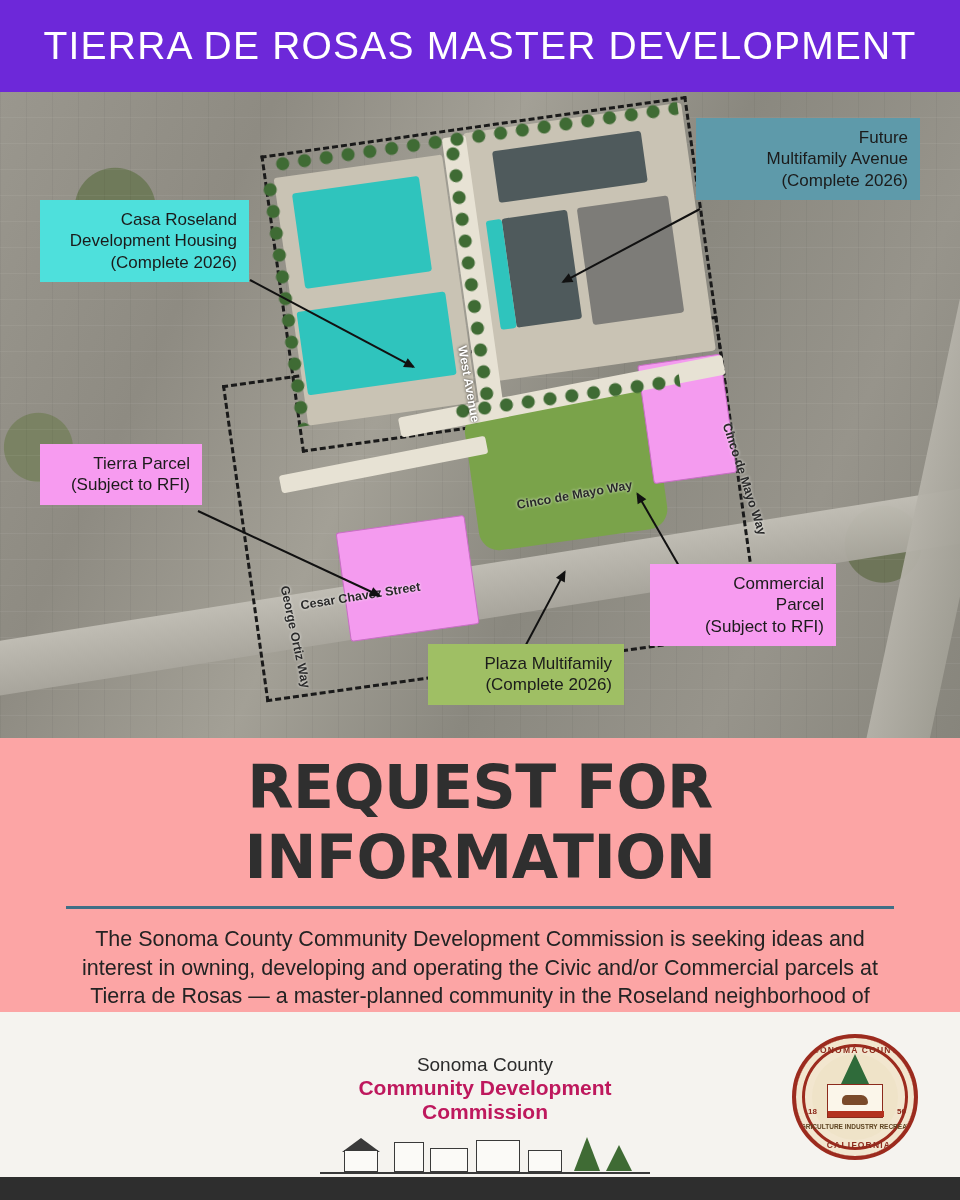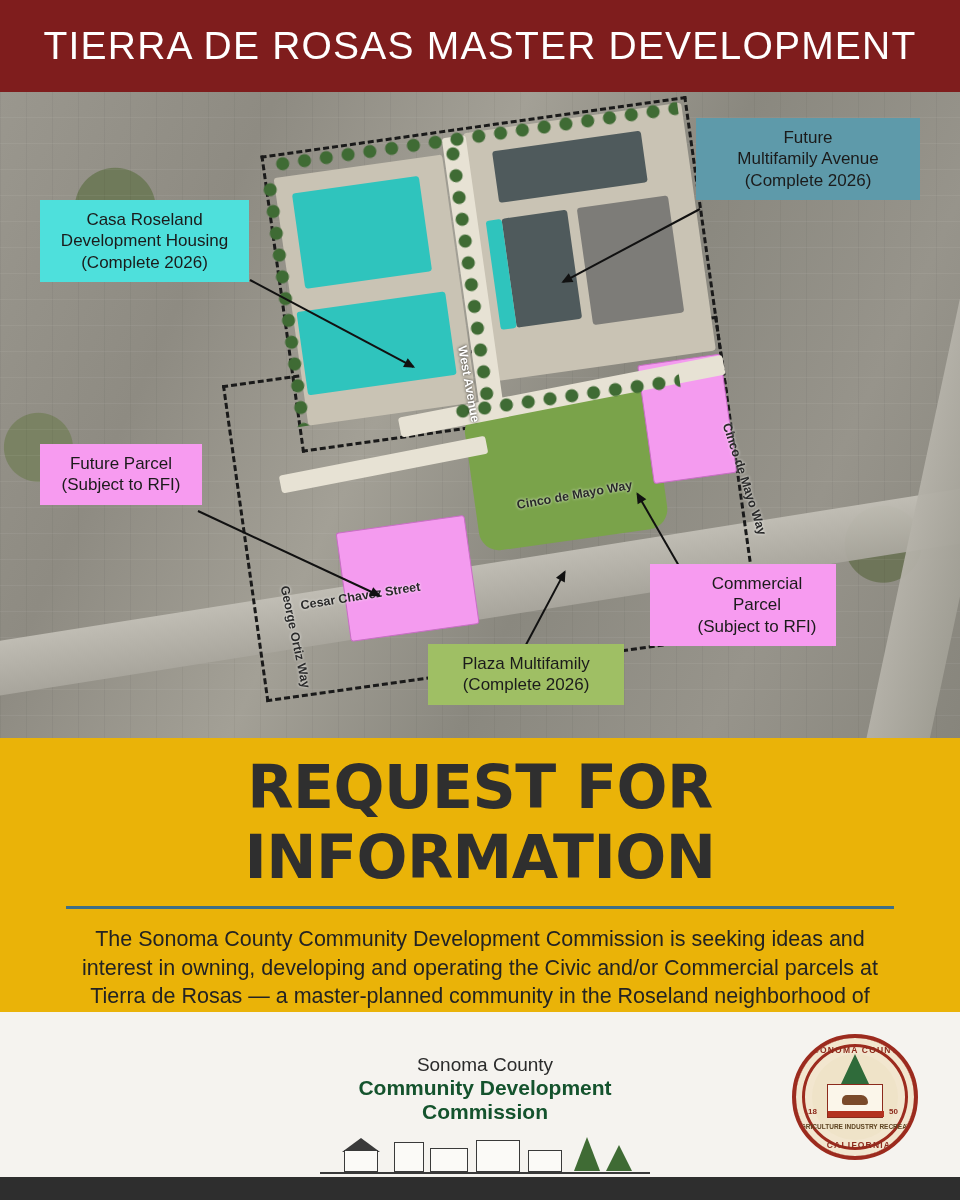--- a/index.html
+++ b/index.html
@@ -14,21 +14,21 @@
     width: 960px; height: 1200px;
     overflow: hidden;
     background: #f4f2ee;
   }
 
   
   .header {
     position: absolute;
     top: 0; left: 0;
     width: 960px; height: 92px;
-    background: #7f1d1d;
+    background: #6d28d9;
     display: flex;
     align-items: center;
     justify-content: center;
   }
   .header-title {
     color: #ffffff;
     font-size: 39px;
     font-weight: 400;
     letter-spacing: 1.2px;
     text-align: center;
@@ -128,21 +128,21 @@
   }
   .street-label.dark-text {
     color: #2a2a2a;
     text-shadow: 0 0 3px rgba(255,255,255,.9);
   }
 
   
   .callout {
     position: absolute;
     padding: 9px 12px;
-    text-align: center;
+    text-align: right;
     font-size: 17px;
     line-height: 1.25;
     color: #1b1b1b;
   }
   .callout.teal-box { background: #4ee0dc; }
   .callout.steel-box { background: #5e9aaa; }
   .callout.pink-box { background: #f79bf0; }
   .callout.green-box { background: #9fbf64; }
 
   .leader {
@@ -158,21 +158,21 @@
     border-left: 11px solid #111;
     border-top: 5px solid transparent;
     border-bottom: 5px solid transparent;
   }
 
   
   .body-sec {
     position: absolute;
     top: 738px; left: 0;
     width: 960px; height: 424px;
-    background: #eab308;
+    background: #fca5a5;
     padding: 0 56px;
   }
   .rfi-title {
     margin-top: 14px;
     text-align: center;
     font-size: 60px;
     font-weight: 700;
     letter-spacing: -0.5px;
     color: #2f2f2f;
     font-family: "DejaVu Sans", sans-serif;
@@ -209,21 +209,21 @@
     width: 960px; height: 165px;
     background: #f5f3ef;
   }
   .logo-wrap {
     position: absolute;
     left: 300px; top: 42px;
     width: 370px;
     text-align: center;
   }
   .logo-l1 { font-size: 19px; color: #2b2b2b; }
-  .logo-l2 { font-size: 21px; font-weight: 700; color: #14532d; }
+  .logo-l2 { font-size: 21px; font-weight: 700; color: #be185d; }
   .skyline {
     margin: 6px auto 0 auto;
     width: 330px; height: 46px;
     position: relative;
   }
   .skyline .b {
     position: absolute;
     bottom: 4px;
     background: #fbfaf7;
     border: 1.6px solid #3a3a3a;
@@ -320,21 +320,21 @@
     line-height: 1.35;
   }
   .seal-year {
     position: absolute;
     bottom: 40px;
     color: #8c2a1c;
     font-size: 8px;
     font-weight: 700;
   }
   .seal-year.left { left: 12px; }
-  .seal-year.right { right: 16px; }
+  .seal-year.right { right: 8px; }
 
   .bottom-bar {
     position: absolute;
     left: 0; top: 1177px;
     width: 960px; height: 23px;
     background: #2e2e2e;
   }
 </style>
 </head>
 <body>
@@ -399,21 +399,21 @@
       <div>(Complete 2026)</div>
     </div>
 
     <div class="callout teal-box" style="left:40px; top:108px; width:209px;">
       <div>Casa Roseland</div>
       <div>Development Housing</div>
       <div>(Complete 2026)</div>
     </div>
 
     <div class="callout pink-box" style="left:40px; top:352px; width:162px;">
-      <div>Future Parcel</div>
+      <div>Tierra Parcel</div>
       <div>(Subject to RFI)</div>
     </div>
 
     <div class="callout pink-box" style="left:650px; top:472px; width:186px;padding-left:40px;">
       <div>Commercial Parcel</div>
       <div>(Subject to RFI)</div>
     </div>
 
     <div class="callout green-box" style="left:428px; top:552px; width:196px;">
       <div>Plaza Multifamily</div>

